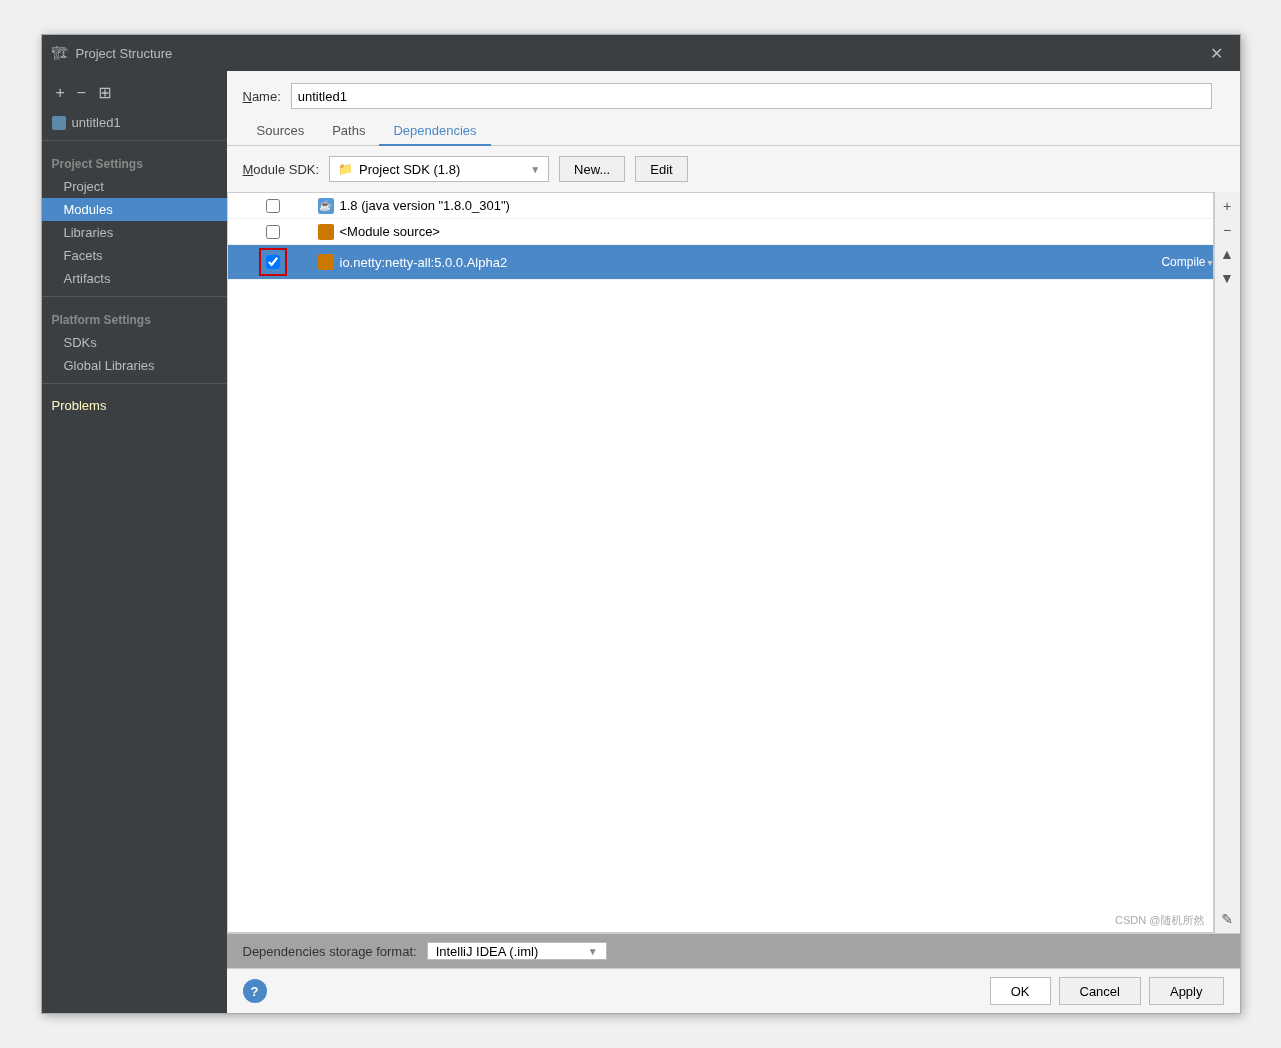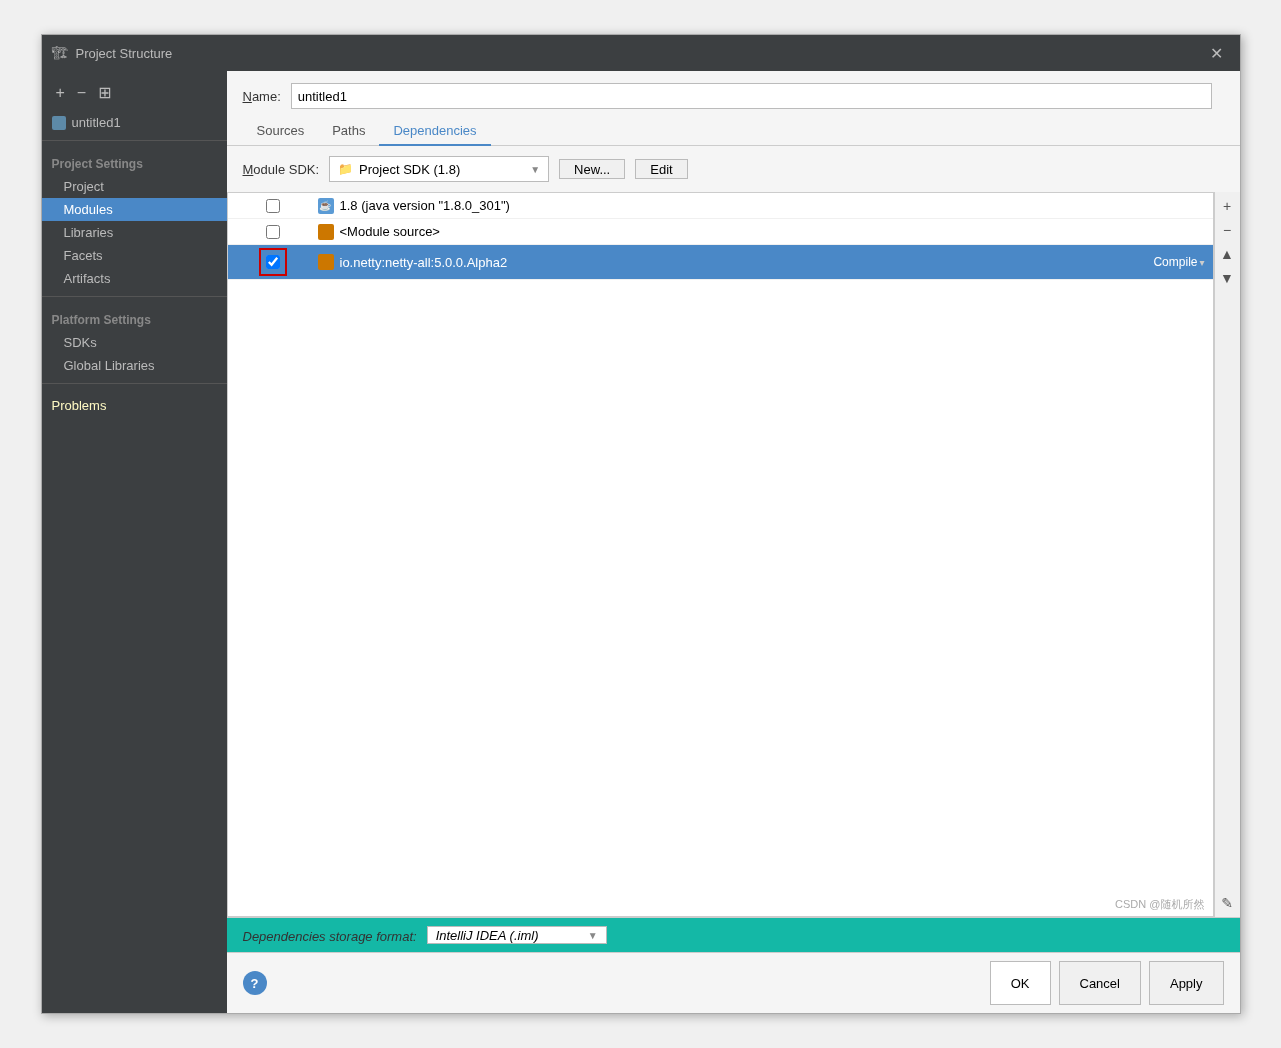--- a/index.html
+++ b/index.html
@@ -199,21 +199,21 @@
     }
     .sdk-dropdown-icon {
       font-size: 12px;
     }
     .sdk-dropdown-arrow {
       margin-left: auto;
       font-size: 10px;
       color: #888;
     }
     .sdk-new-btn, .sdk-edit-btn {
-      height: 20px;
+      height: 26px;
       padding: 0 14px;
       border: 1px solid #bbb;
       background: #f0f0f0;
       cursor: pointer;
       font-size: 13px;
     }
     
     .deps-area {
       flex: 1;
       display: flex;
@@ -294,21 +294,20 @@
       flex: 1;
       display: flex;
       align-items: center;
       gap: 6px;
       font-size: 13px;
     }
     .deps-row-scope {
       width: 110px;
       font-size: 12px;
       text-align: right;
-      padding-right: 8px;
       display: flex;
       align-items: center;
       justify-content: flex-end;
       gap: 2px;
     }
     .checkbox-highlight {
       border: 2px solid #cc0000;
       display: inline-flex;
       align-items: center;
       justify-content: center;
@@ -316,27 +315,26 @@
       height: 28px;
     }
     .dep-checkbox {
       width: 14px;
       height: 14px;
       cursor: pointer;
     }
     
     .storage-bar {
       display: flex;
-      align-items: flex-end;
+      align-items: center;
       padding: 8px 16px;
       border-top: 1px solid #ccc;
-      background: #14b8a6;
+      background: #a3a3a3;
       flex-shrink: 0;
       gap: 10px;
-      font-style: italic;
     }
     .storage-label {
       font-size: 13px;
       color: #333;
     }
     .storage-dropdown {
       display: flex;
       align-items: center;
       border: 1px solid #bbb;
       background: white;
@@ -356,21 +354,21 @@
       display: flex;
       align-items: center;
       justify-content: flex-end;
       padding: 8px 16px;
       gap: 8px;
       border-top: 1px solid #ccc;
       background: #f5f5f5;
       flex-shrink: 0;
     }
     .bottom-btn {
-      height: 44px;
+      height: 28px;
       padding: 0 20px;
       border: 1px solid #bbb;
       background: #f0f0f0;
       cursor: pointer;
       font-size: 13px;
     }
     .bottom-btn.primary {
       background: white;
     }
     .help-btn {

